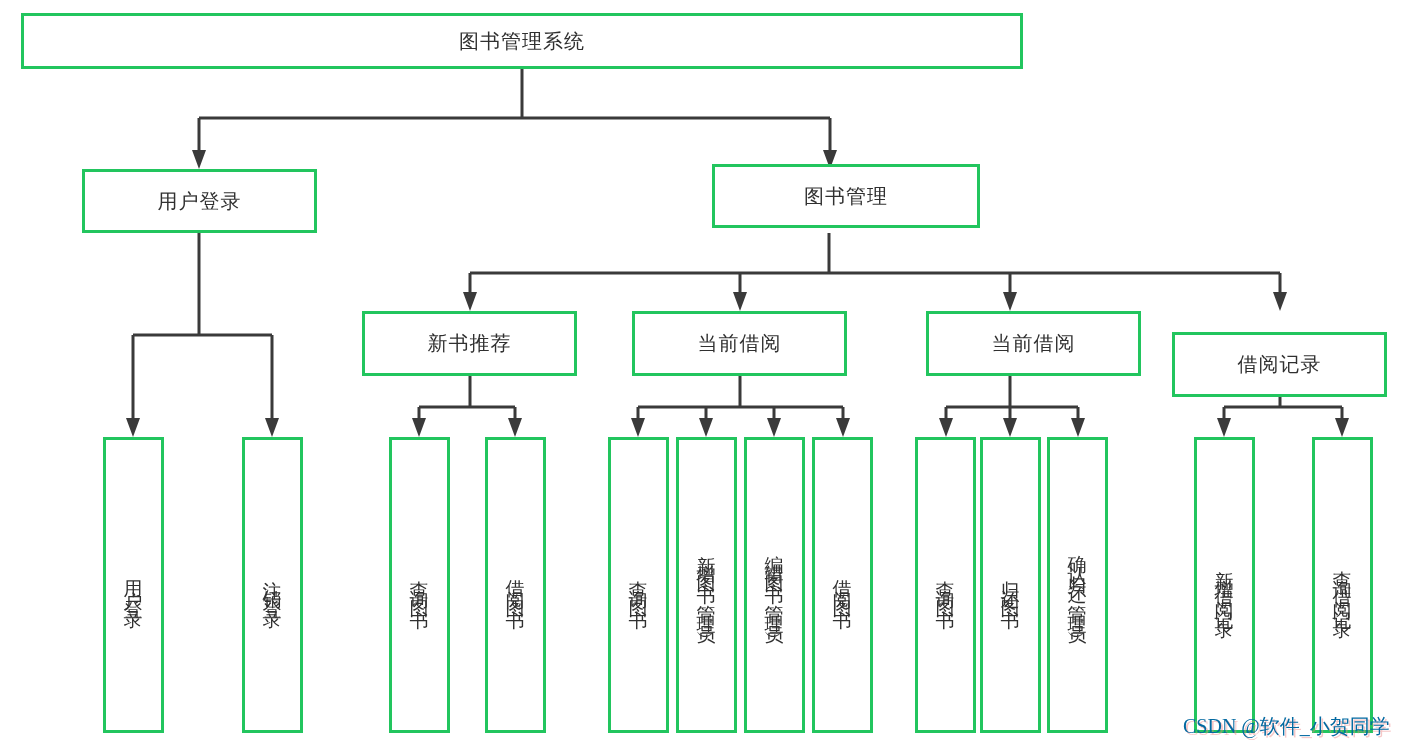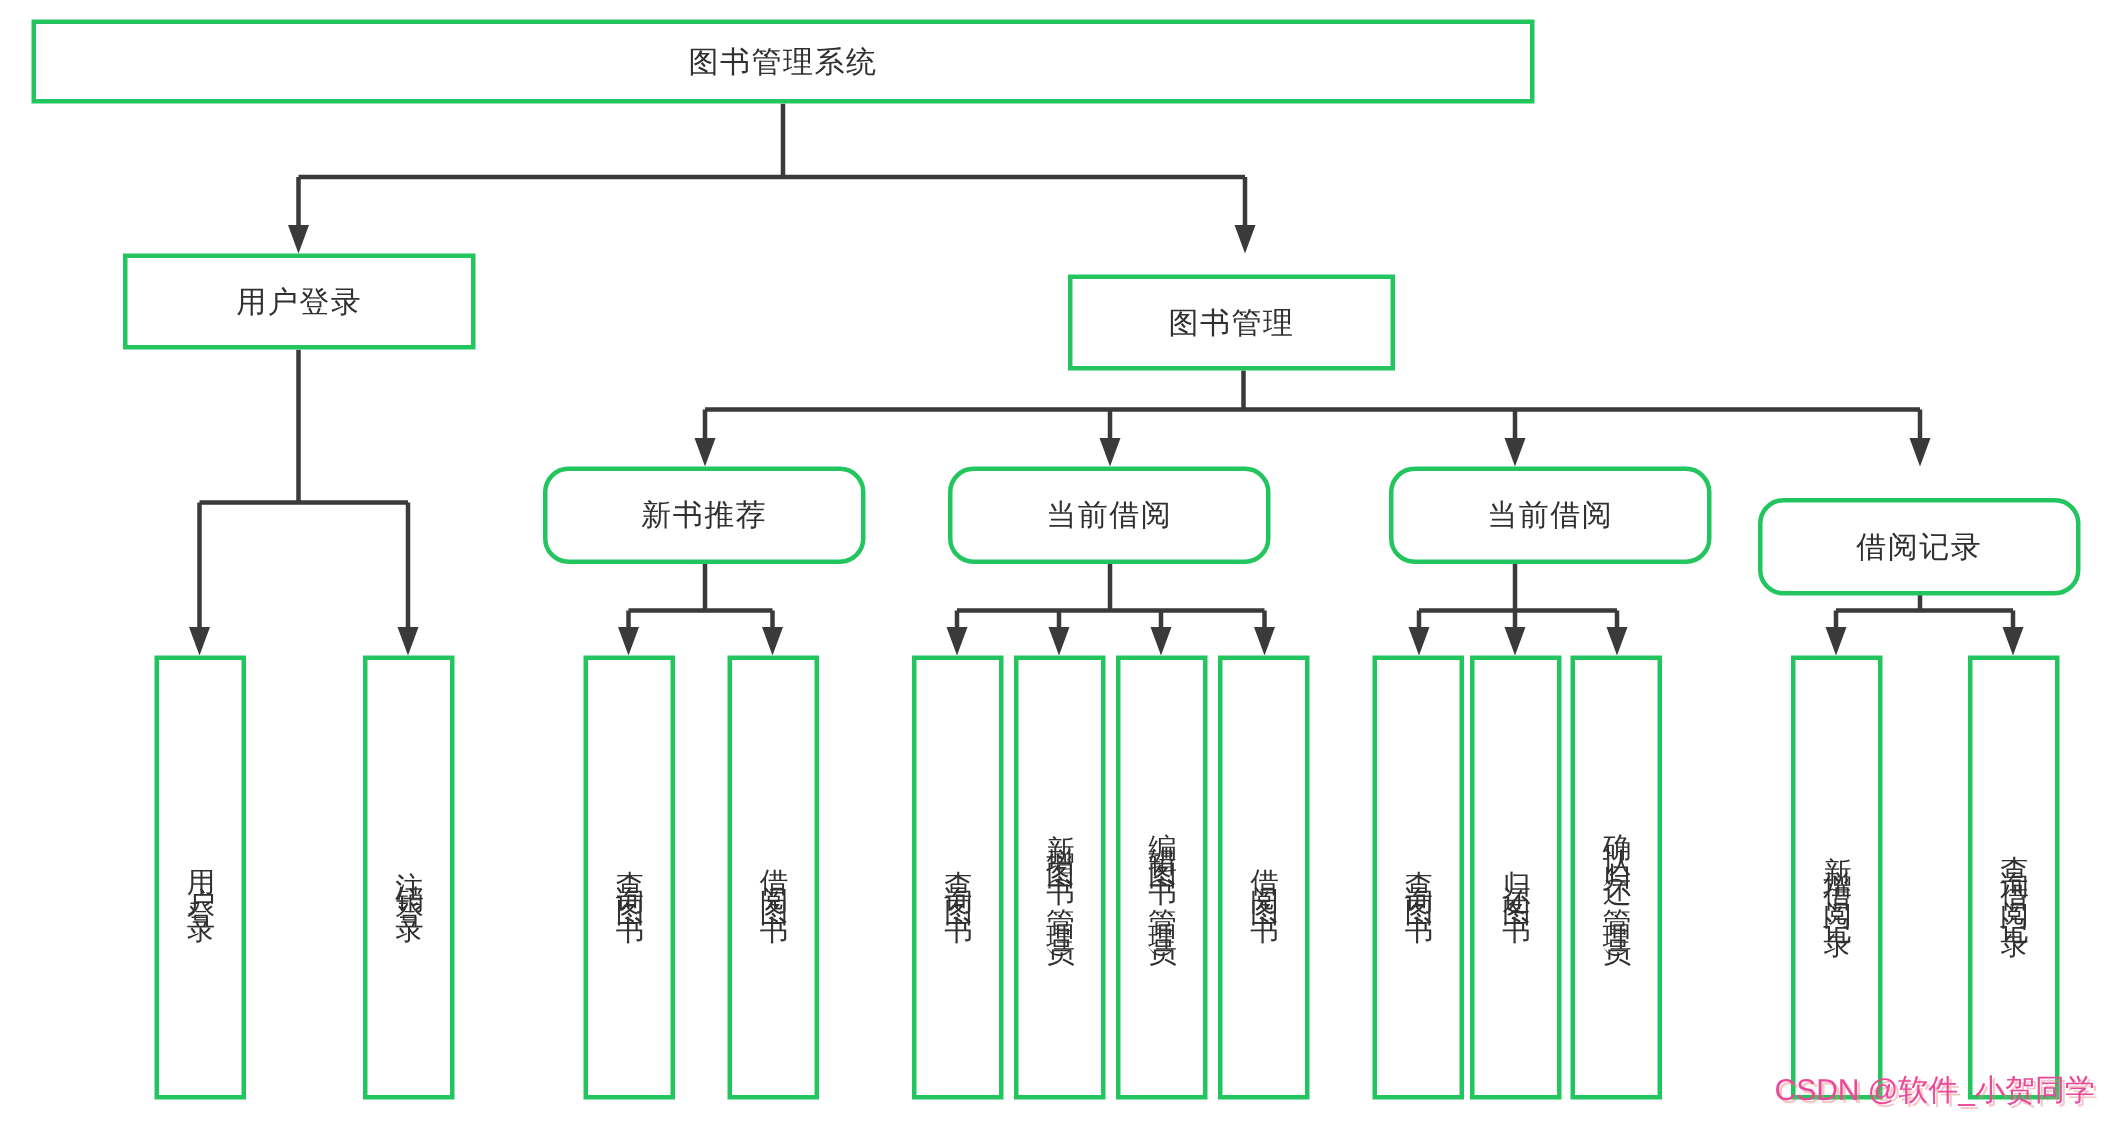--- a/index.html
+++ b/index.html
@@ -32,22 +32,22 @@
     display: flex;
     align-items: center;
     justify-content: center;
     color: #303030;
     font-size: 20px;
     letter-spacing: 1px;
     z-index: 2;
   }
   .node.root   { left: 21px;  top: 13px;  width: 1002px; height: 56px; }
   .node.lvl2a  { left: 82px;  top: 169px; width: 235px;  height: 64px; }
-  .node.lvl2b  { left: 712px; top: 183px; width: 218px;  height: 64px; }
-  .node.lvl3   { top: 311px;  width: 215px; height: 65px; border-radius: 17px; }
+  .node.lvl2b  { left: 712px; top: 164px; width: 268px;  height: 64px; }
+  .node.lvl3   { top: 311px;  width: 215px; height: 65px; }
   .node.l3-1   { left: 362px; }
   .node.l3-2   { left: 632px; }
   .node.l3-3   { left: 902px; margin-left: 24px; }
   .node.l3-4   { left: 1172px; margin-top: 21px; }
   .node.leaf {
     top: 437px;
     width: 61px;
     height: 296px;
     border-width: 3px;
   }
@@ -57,24 +57,25 @@
     font-size: 19px;
     letter-spacing: 10px;
     color: #303030;
     line-height: 1;
   }
   .watermark {
     position: absolute;
     left: 1183px;
     top: 713px;
     font-size: 20px;
-    color: #ec4899;
+    color: #0369a1;
     text-shadow: 2px 2px 0 rgba(235, 130, 130, 0.45);
     white-space: nowrap;
     z-index: 6;
+    font-family: Liberation Serif, serif;
   }
   svg path.line {
     stroke: #3a3a3a;
     stroke-width: 3;
     fill: none;
   }
   svg path.arrow {
     fill: #3a3a3a;
     stroke: none;
   }

